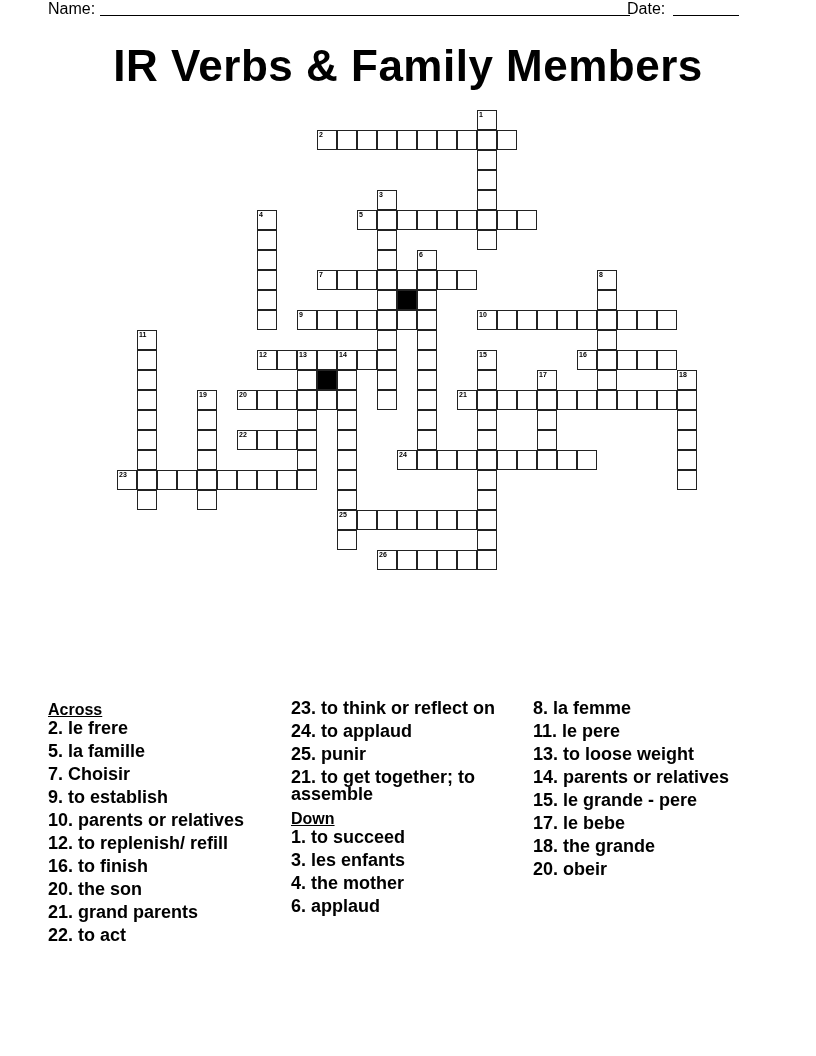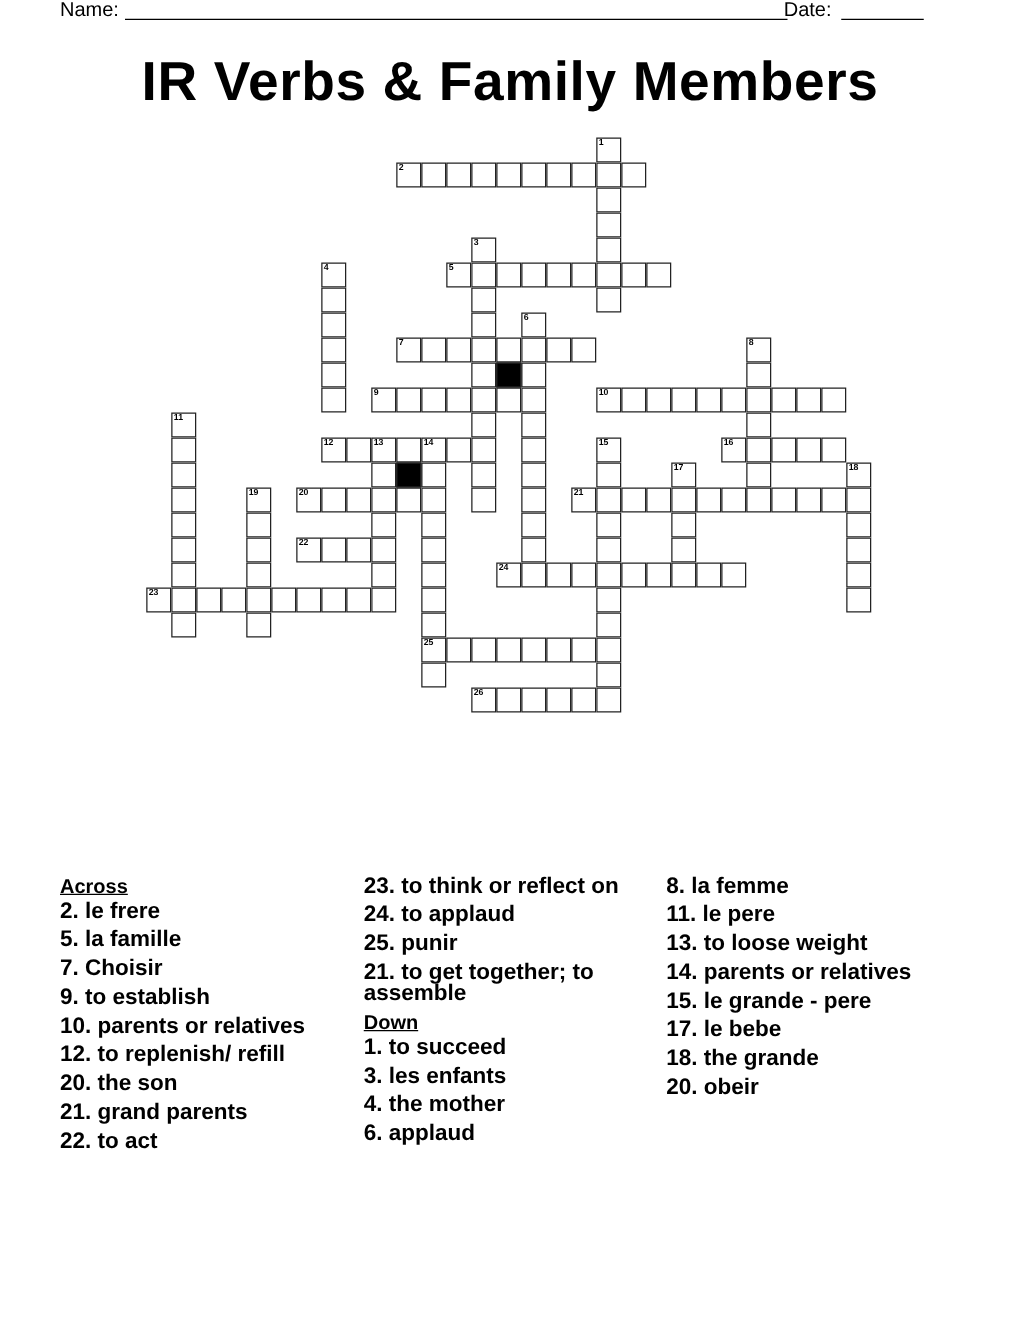--- a/index.html
+++ b/index.html
@@ -274,20 +274,21 @@
 
 <div class="clues">
   <div class="col col1" id="col1">
     <div class="heading">Across</div>
   <div class="clue"><span class="cnum">2.</span><span> le frere</span></div>
       <div class="clue"><span class="cnum">5.</span><span> la famille</span></div>
       <div class="clue"><span class="cnum">7.</span><span> Choisir</span></div>
       <div class="clue"><span class="cnum">9.</span><span> to establish</span></div>
       <div class="clue"><span class="cnum">10.</span><span> parents or relatives</span></div>
       <div class="clue"><span class="cnum">12.</span><span> to replenish/ refill</span></div>
+      <div class="clue"><span class="cnum">16.</span><span> to finish</span></div>
       <div class="clue"><span class="cnum">20.</span><span> the son</span></div>
       <div class="clue"><span class="cnum">21.</span><span> grand parents</span></div>
       <div class="clue"><span class="cnum">22.</span><span> to act</span></div>
     </div>
   <div class="col col2" id="col2">
       <div class="clue"><span class="cnum">23.</span><span> to think or reflect on</span></div>
       <div class="clue"><span class="cnum">24.</span><span> to applaud</span></div>
       <div class="clue"><span class="cnum">25.</span><span> punir</span></div>
       <div class="clue"><span class="cnum">21.</span><span> to get together; to assemble</span></div>
       <div class="heading">Down</div>

